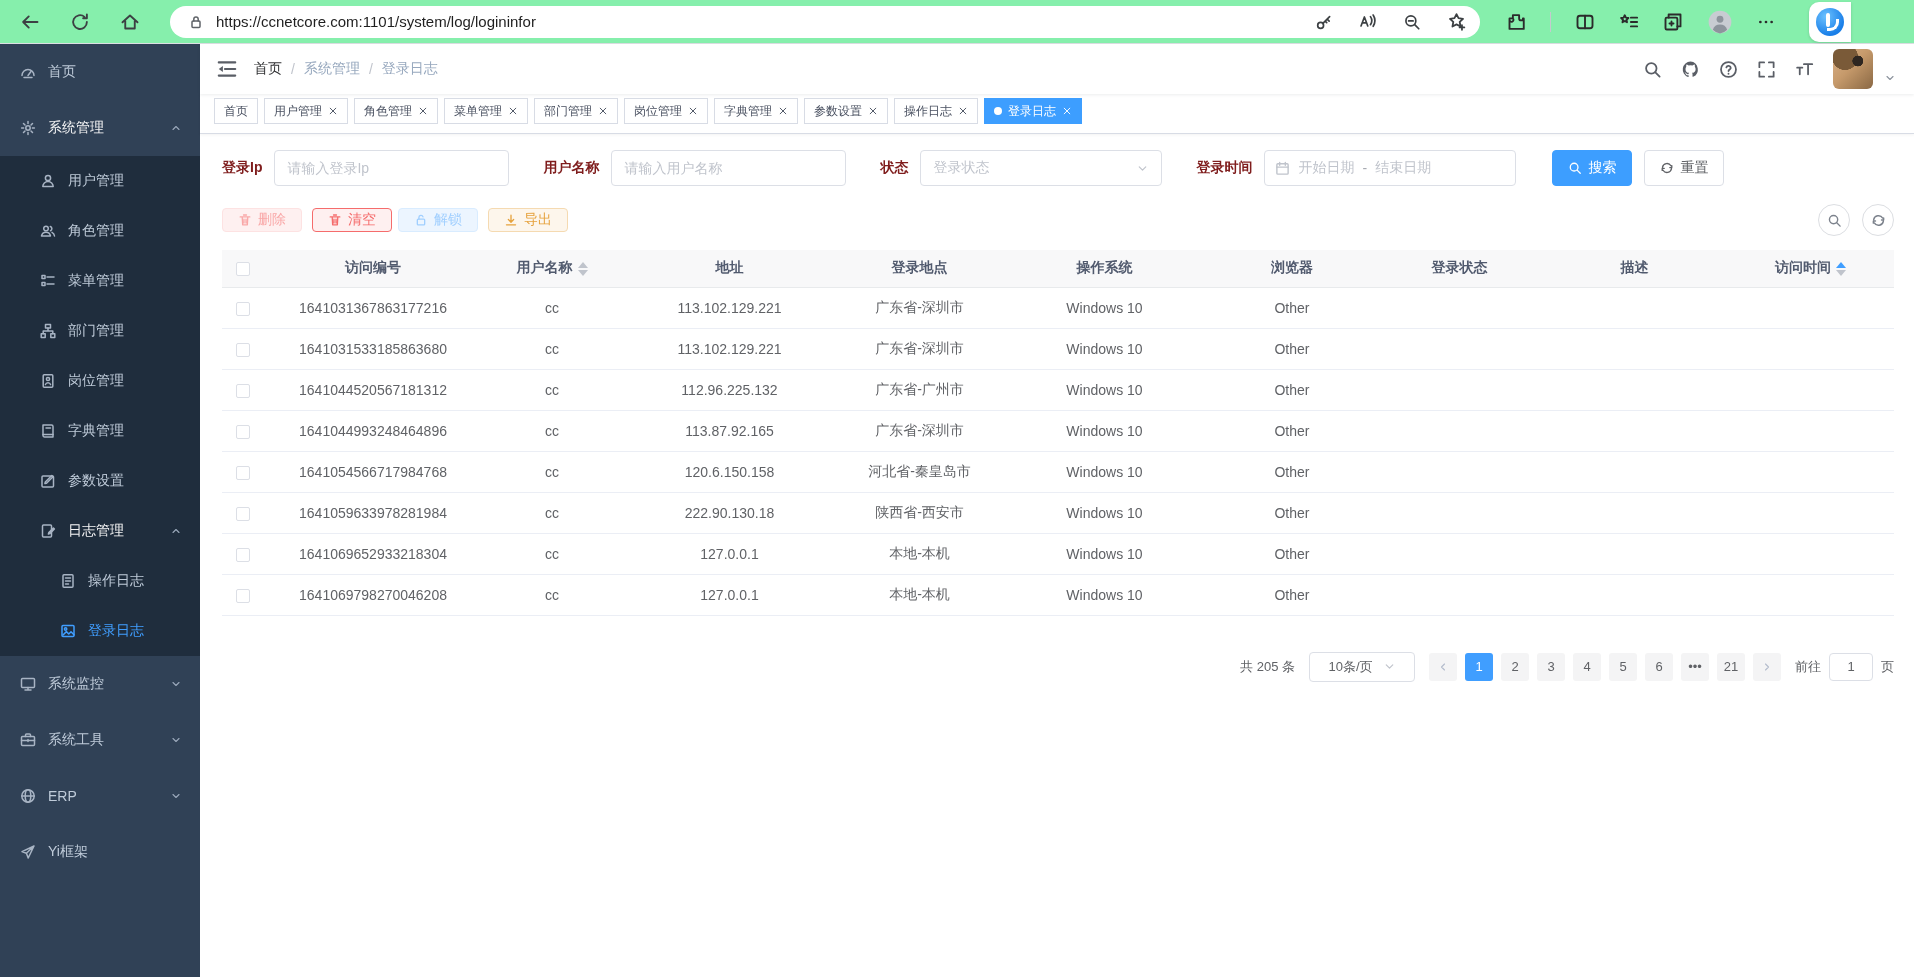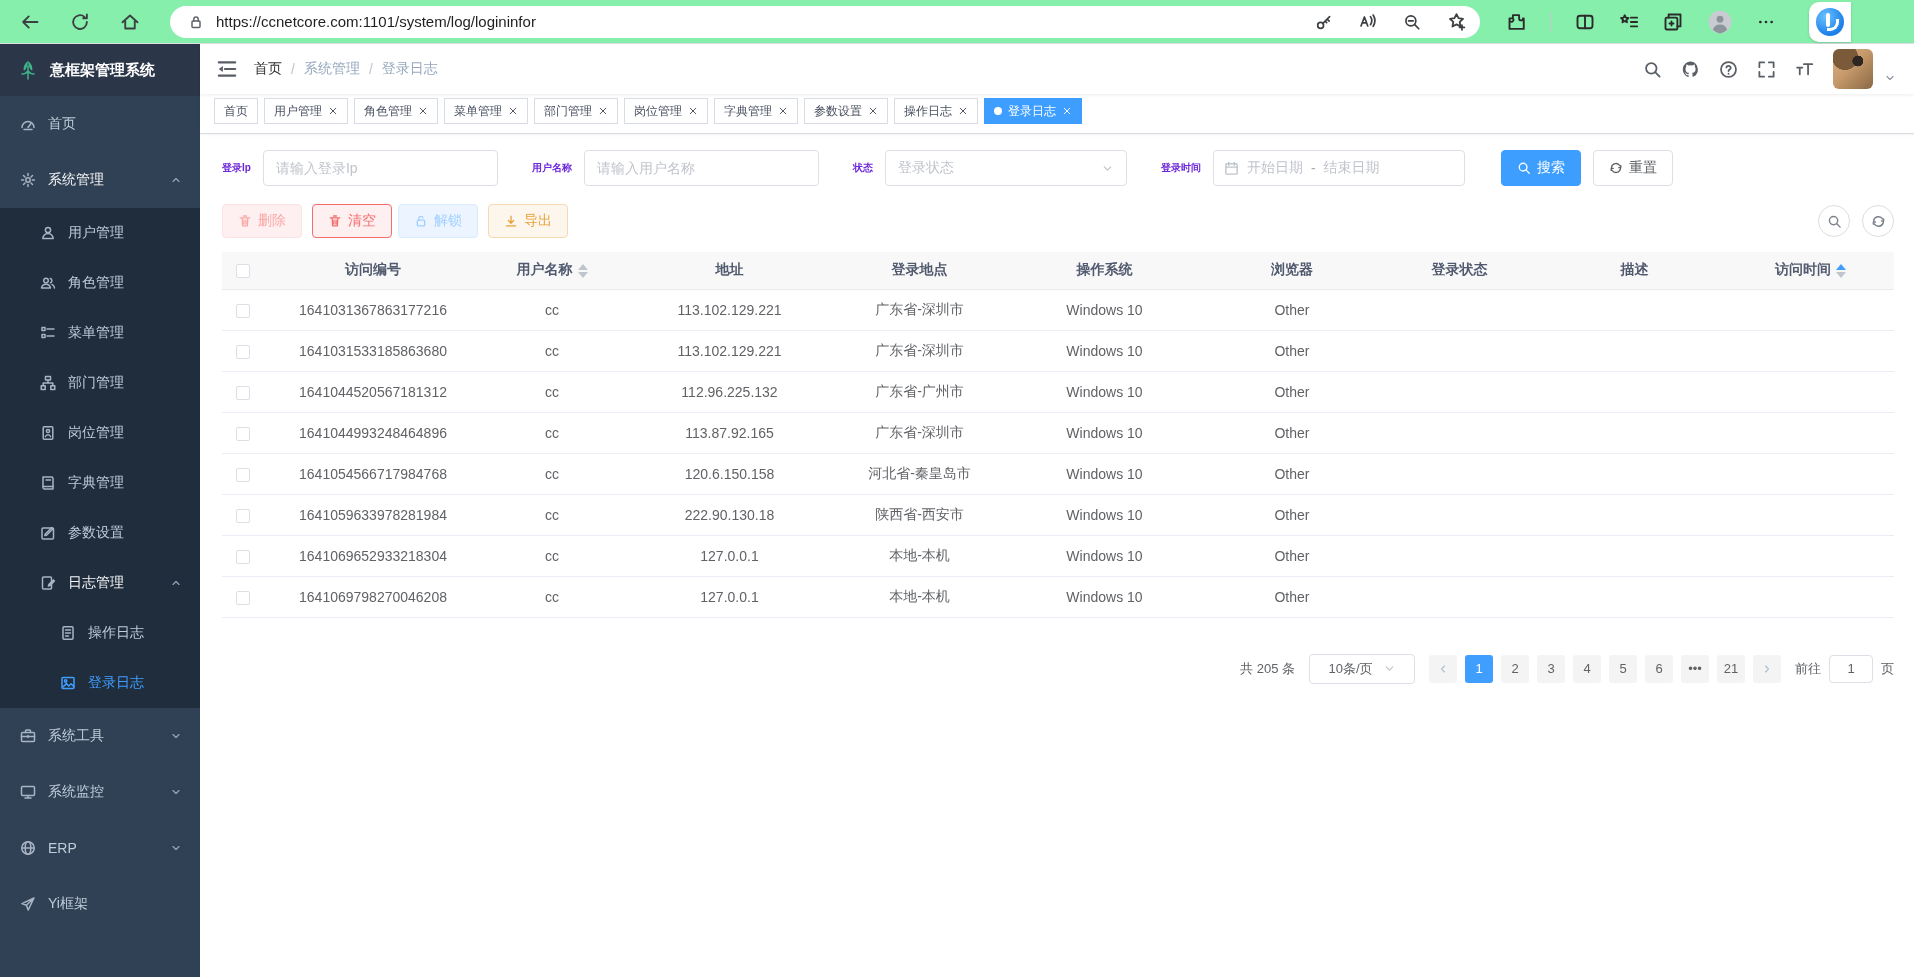--- a/index.html
+++ b/index.html
@@ -60,29 +60,29 @@
   .tags { height:40px; flex:none; background:#fff; border-bottom:1px solid #d8dce5; box-shadow:0 1px 3px rgba(0,0,0,.05); display:flex; align-items:flex-start; padding:4px 0 0 14px; gap:6px; position:relative; z-index:2; }
   .tag { height:26px; border:1px solid #d8dce5; background:#fff; color:#495060; font-size:12px; display:flex; align-items:center; padding:0 9px; gap:6px; cursor:pointer; white-space:nowrap; }
   .tag .x { width:10px; height:10px; color:#495060; }
   .tag.active { background:#3d9eff; border-color:#3d9eff; color:#fff; }
   .tag.active .x { color:#fff; }
   .tag .dot { width:8px; height:8px; border-radius:50%; background:#fff; }
 
   
   .content { flex:1; padding:16px 20px 0 22px; overflow:hidden; }
   .filter-row { display:flex; align-items:center; }
-  .flabel { font-size:10px; font-weight:bold; color:#6d28d9; margin-right:12px; white-space:nowrap; }
+  .flabel { font-size:14px; font-weight:bold; color:#7f1d1d; margin-right:12px; white-space:nowrap; }
   .tinput { height:36px; border:1px solid #dcdfe6; border-radius:4px; font-size:14px; color:#606266; padding:0 12px; outline:none; font-family:inherit; }
   .tinput::placeholder { color:#c0c4cc; }
   .w235 { width:235px; } .mr { margin-right:34px; }
   .fake-select { width:242px; height:36px; border:1px solid #dcdfe6; border-radius:4px; display:flex; align-items:center; padding:0 12px; color:#c0c4cc; font-size:14px; cursor:pointer; }
   .fake-select .cv { margin-left:auto; color:#c0c4cc; }
   .daterange { width:252px; height:36px; border:1px solid #dcdfe6; border-radius:4px; display:flex; align-items:center; padding:0 10px; gap:8px; font-size:14px; color:#c0c4cc; cursor:text; }
   .daterange .sep { color:#a8abb2; }
-  .btn { height:34px; border-radius:4px; font-size:14px; display:inline-flex; align-items:center; gap:6px; padding:0 15px; cursor:pointer; border:1px solid transparent; font-family:inherit; }
+  .btn { height:24px; border-radius:4px; font-size:14px; display:inline-flex; align-items:center; gap:6px; padding:0 15px; cursor:pointer; border:1px solid transparent; font-family:inherit; }
   .btn .bico { width:14px; height:14px; }
   .btn-search { background:#3d9eff; border-color:#3d9eff; color:#fff; height:36px; margin-left:36px; }
   .btn-reset { background:#fff; border-color:#dcdfe6; color:#606266; height:36px; margin-left:12px; }
   .toolbar { display:flex; align-items:center; margin-top:18px; }
   .btn-del { background:#fef0f0; border-color:#fde2e2; color:#f9a7a7; }
   .btn-clear { background:#fef0f0; border-color:#f56c6c; color:#f56c6c; margin-left:10px; }
   .btn-unlock { background:#ecf5ff; border-color:#d9ecff; color:#a0cfff; margin-left:6px; }
   .btn-export { background:#fdf6ec; border-color:#f5dab1; color:#e6a23c; margin-left:10px; }
   .tool-right { margin-left:auto; display:flex; gap:12px; }
   .circle-btn { width:32px; height:32px; border-radius:50%; border:1px solid #dcdee2; background:#fff; color:#7c828c; display:flex; align-items:center; justify-content:center; cursor:pointer; }
@@ -347,26 +347,20 @@
         </svg>
       <span class="bing-badge">
           <span class="bing-circle"></span>
         </span>
     </div>
   </div>
 
   <div class="app">
 
     <aside class="sidebar">
-      <div class="logo-bar">
-        <svg class="ic" width="24" height="24">
-            <use href="#i-leaf"></use>
-          </svg>
-        <span class="logo-title">意框架管理系统</span>
-      </div>
       <nav class="menu">
         <div class="mitem lv1">
             <svg class="ic micon">
               <use href="#i-gauge"></use>
             </svg>
             <span class="lbl">首页</span>
           </div>
         <div class="mitem lv1 open">
             <svg class="ic micon">
               <use href="#i-gear"></use>
@@ -434,32 +428,32 @@
             <span class="lbl">操作日志</span>
           </div>
         <div class="mitem lv3 active">
             <svg class="ic micon">
               <use href="#i-img"></use>
             </svg>
             <span class="lbl">登录日志</span>
           </div>
         <div class="mitem lv1">
             <svg class="ic micon">
-              <use href="#i-toolbox"></use>
-            </svg>
-            <span class="lbl">系统工具</span>
+              <use href="#i-monitor"></use>
+            </svg>
+            <span class="lbl">系统监控</span>
             <svg class="ic arrow" width="12" height="12">
               <use href="#i-caret-down"></use>
             </svg>
           </div>
         <div class="mitem lv1">
             <svg class="ic micon">
-              <use href="#i-monitor"></use>
-            </svg>
-            <span class="lbl">系统监控</span>
+              <use href="#i-toolbox"></use>
+            </svg>
+            <span class="lbl">系统工具</span>
             <svg class="ic arrow" width="12" height="12">
               <use href="#i-caret-down"></use>
             </svg>
           </div>
         <div class="mitem lv1">
             <svg class="ic micon">
               <use href="#i-globe"></use>
             </svg>
             <span class="lbl">ERP</span>
             <svg class="ic arrow" width="12" height="12">

